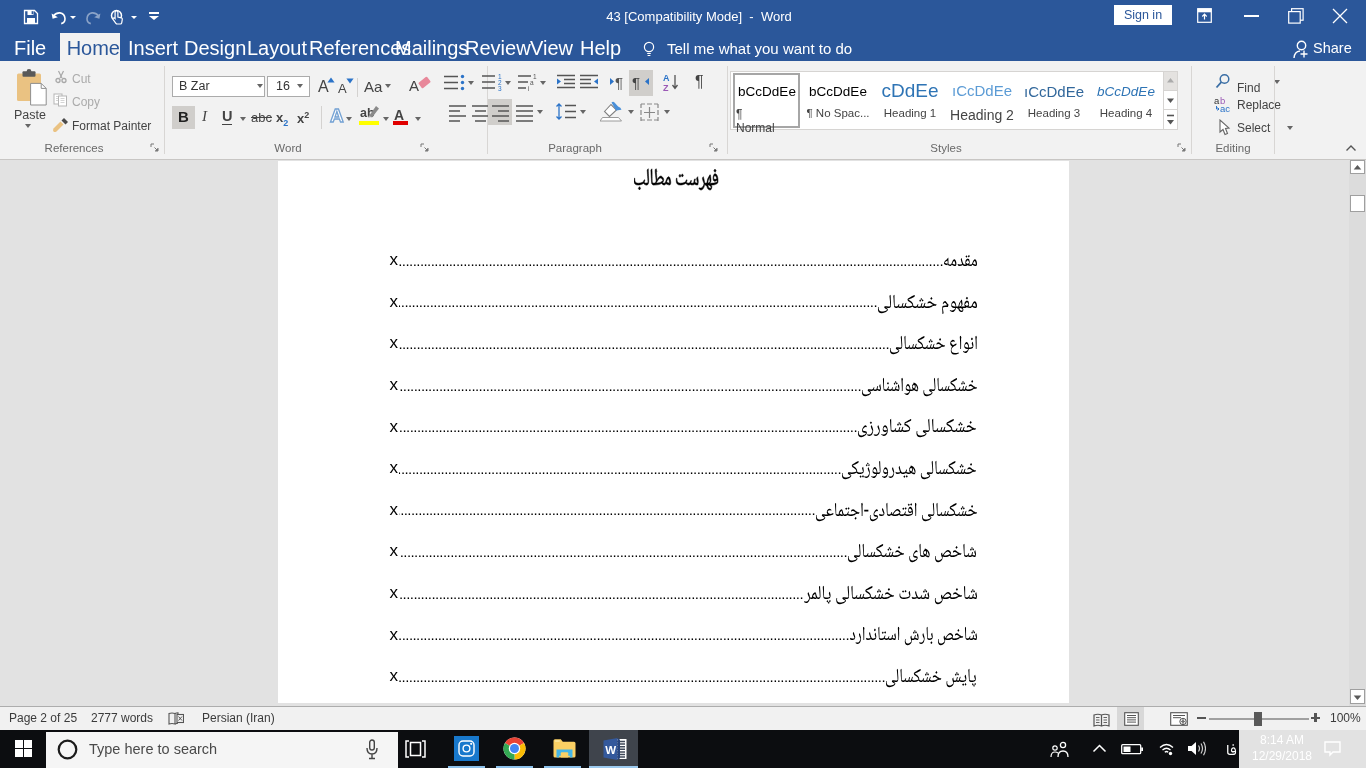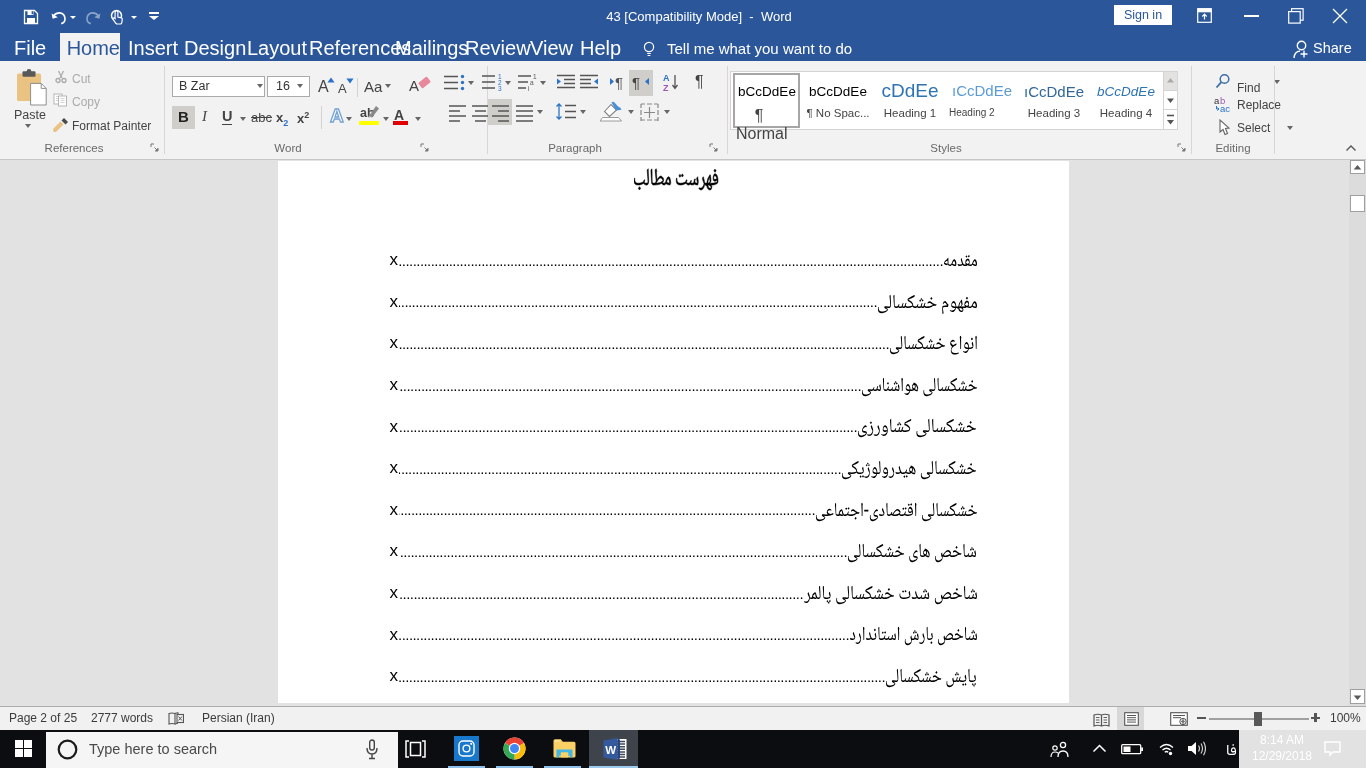--- a/index.html
+++ b/index.html
@@ -247,27 +247,27 @@
  <span class="caret abs" style="left:664px;top:49px"></span>
  <div class="glabel" style="left:525px;width:100px">Paragraph</div>
  <svg class="abs" style="left:709px;top:82px" width="10" height="10" viewBox="0 0 10 10">
       <path d="M1 1 h3 M1 1 v3 M8 5 v3 h-3 M4.5 4.5 l3 3 M7.5 5.5 v2 h-2" stroke="#777" stroke-width="1" fill="none"></path>
     </svg>
  <div class="sep" style="left:727px"></div>
 
  <div class="abs" style="left:730px;top:10px;width:434px;height:59px;background:#fff;border:1px solid #d6d4d2"></div>
  <div class="abs" style="left:733px;top:12px;width:67px;height:55px;border:2px solid #a6a6a6"></div>
  <div class="abs" style="left:736px;top:23px;width:62px;font-size:13.5px;color:#000;text-align:center">bCcDdEe</div>
- <div class="abs" style="left:736px;top:46px;width:46px;font-size:16px;color:#444;text-align:center">¶ Normal</div>
+ <div class="abs" style="left:736px;top:46px;width:46px;font-size:12px;color:#444;text-align:left">¶ Normal</div>
  <div class="abs" style="left:805px;top:23px;width:66px;font-size:13.5px;color:#000;text-align:center">bCcDdEe</div>
  <div class="abs" style="left:805px;top:46px;width:66px;font-size:11.5px;color:#444;text-align:center">¶ No Spac...</div>
  <div class="abs" style="left:877px;top:19px;width:66px;font-size:19px;color:#2e74b5;text-align:center">cDdEe</div>
  <div class="abs" style="left:877px;top:46px;width:66px;font-size:11.5px;color:#444;text-align:center">Heading 1</div>
  <div class="abs" style="left:949px;top:21px;width:66px;font-size:15px;color:#5b9bd5;text-align:center">ıCcDdEe</div>
- <div class="abs" style="left:949px;top:46px;width:66px;font-size:10px;color:#444;text-align:left">Heading 2</div>
+ <div class="abs" style="left:949px;top:46px;width:66px;font-size:14px;color:#444;text-align:center">Heading 2</div>
  <div class="abs" style="left:1021px;top:22px;width:66px;font-size:15px;color:#31679b;text-align:center">ıCcDdEe</div>
  <div class="abs" style="left:1021px;top:46px;width:66px;font-size:11.5px;color:#444;text-align:center">Heading 3</div>
  <div class="abs" style="left:1093px;top:23px;width:66px;font-size:13.5px;color:#2e74b5;font-style:italic;text-align:center">bCcDdEe</div>
  <div class="abs" style="left:1093px;top:46px;width:66px;font-size:11.5px;color:#444;text-align:center">Heading 4</div>
  <div class="abs" style="left:1163px;top:10px;width:15px;height:20px;background:#e4e2e0;border:1px solid #d6d4d2"></div>
  <div class="abs" style="left:1163px;top:29px;width:15px;height:20px;background:#fff;border:1px solid #d6d4d2"></div>
  <div class="abs" style="left:1163px;top:48px;width:15px;height:21px;background:#fff;border:1px solid #d6d4d2"></div>
  <svg class="abs" style="left:1166px;top:16px" width="9" height="7" viewBox="0 0 9 7">
       <path d="M4.5 1 L8 5.5 H1 z" fill="#ababab"></path>
     </svg>

